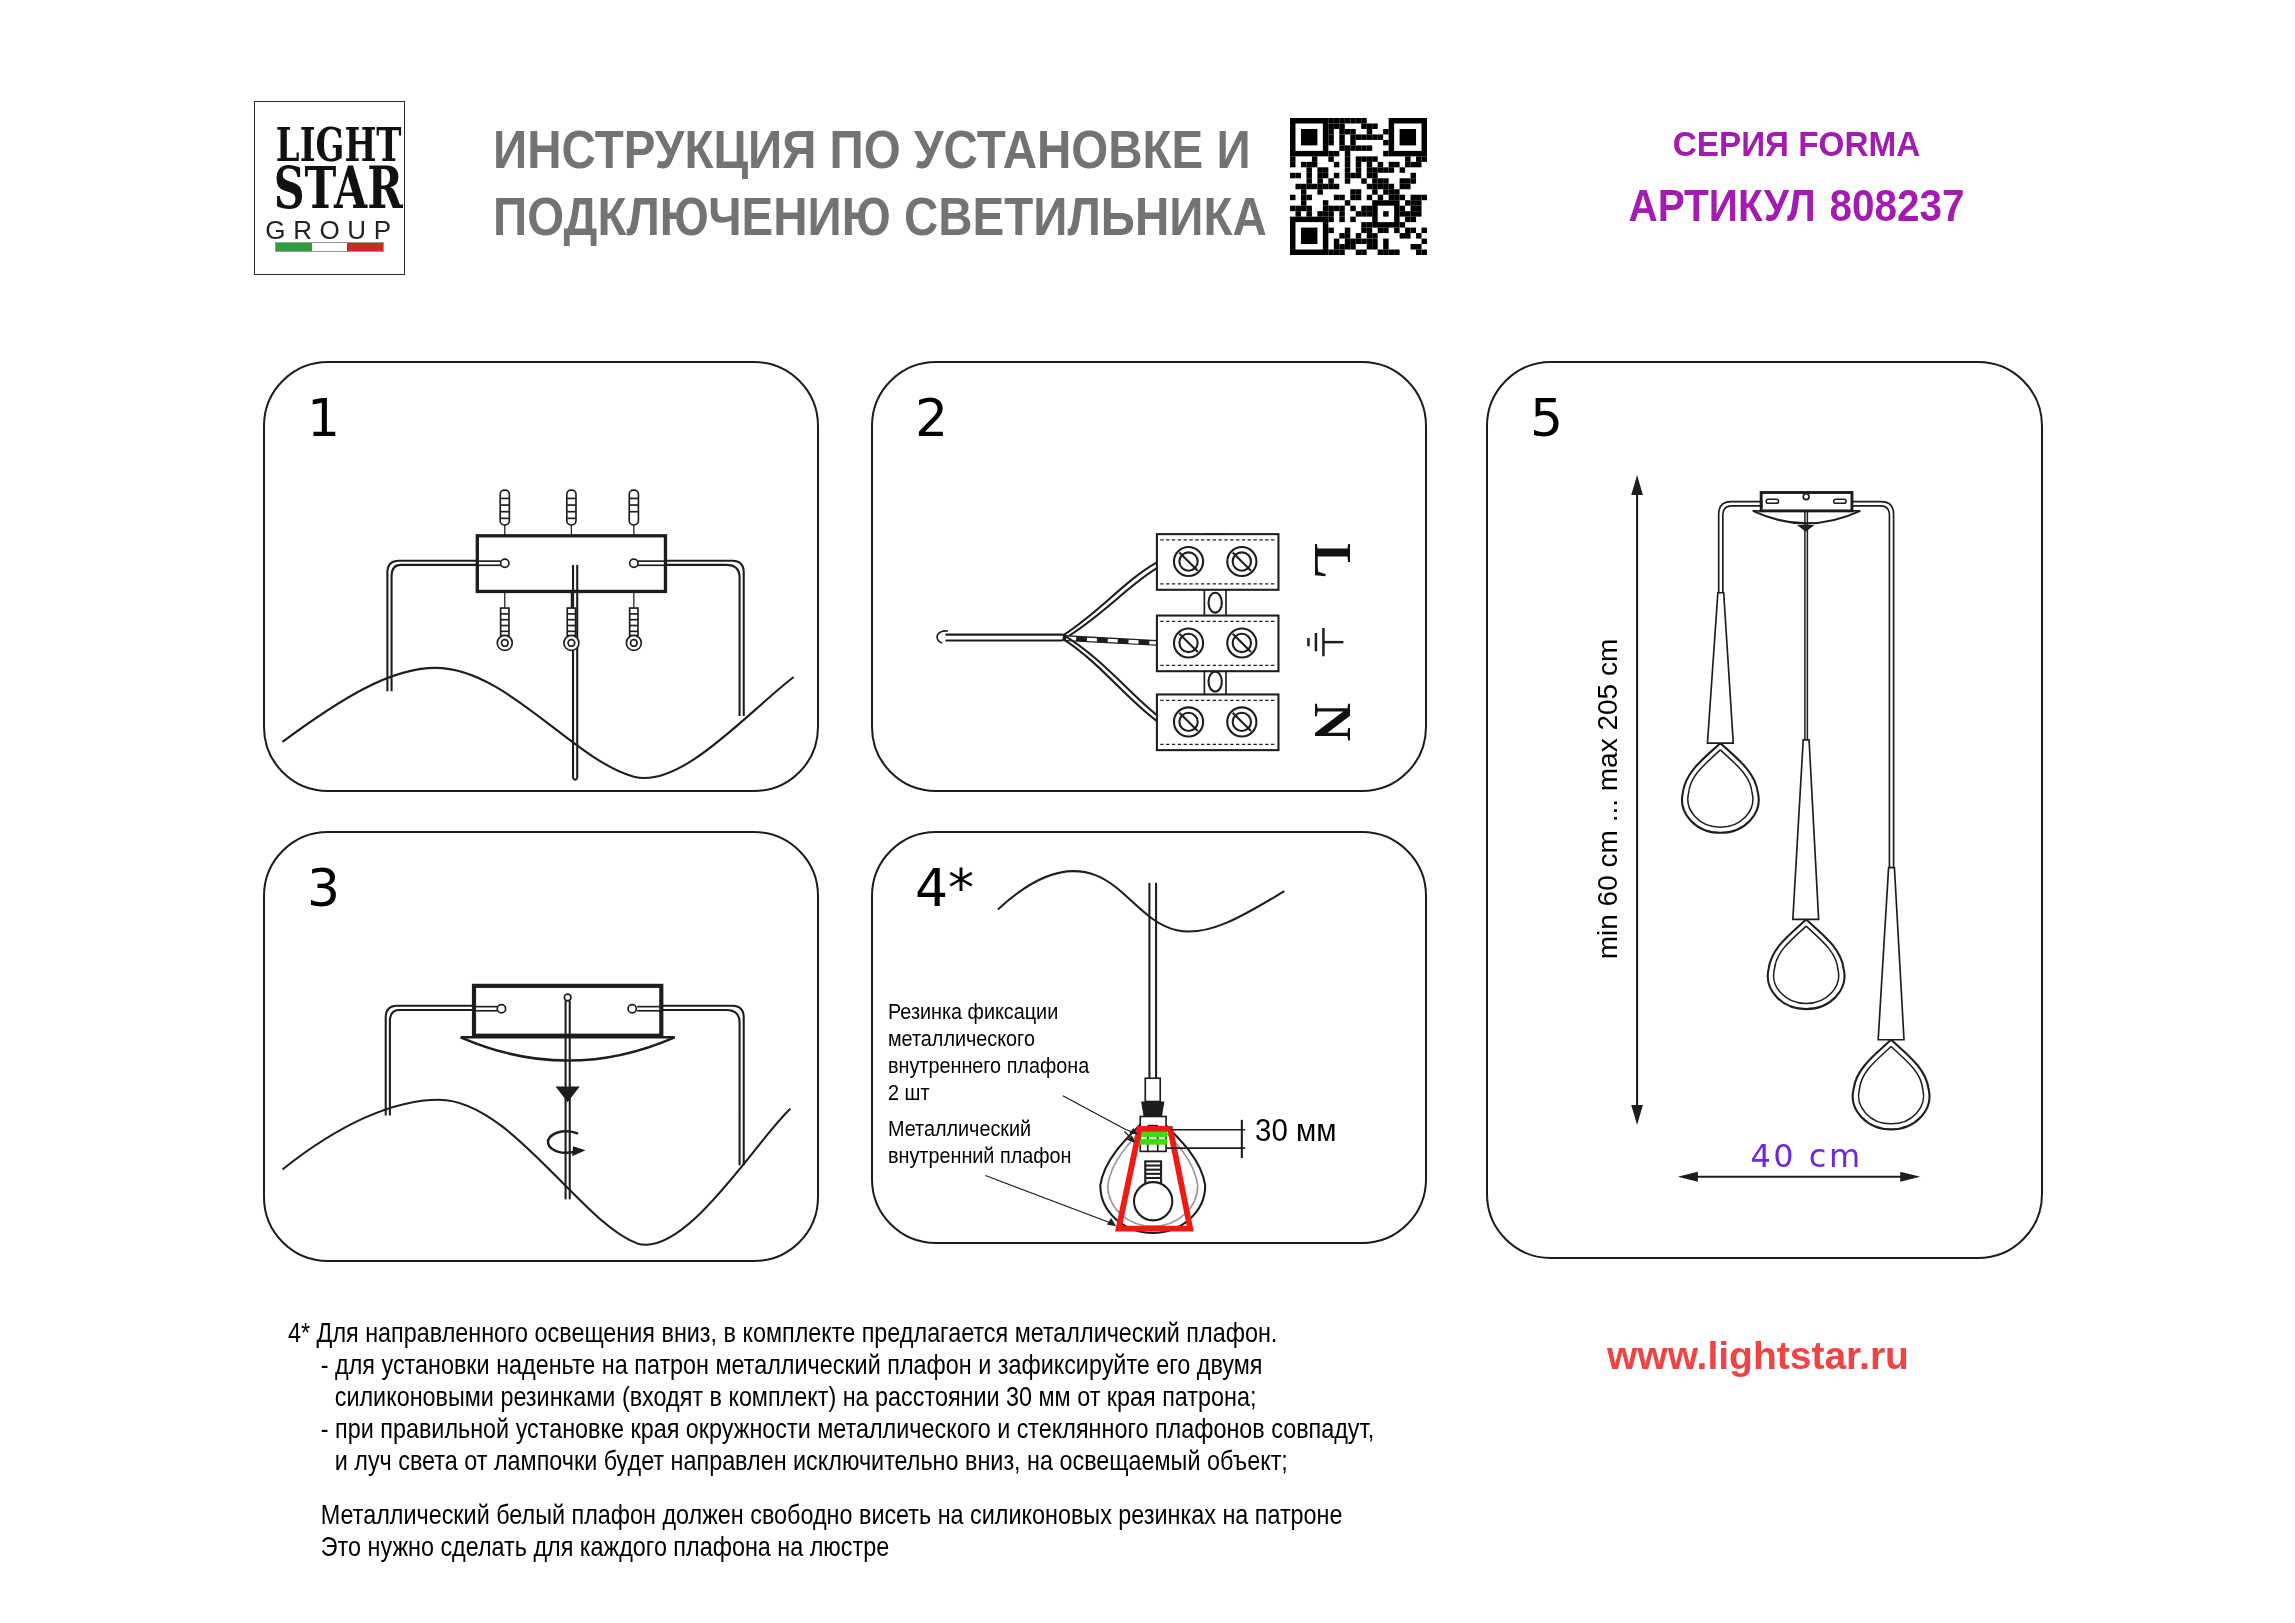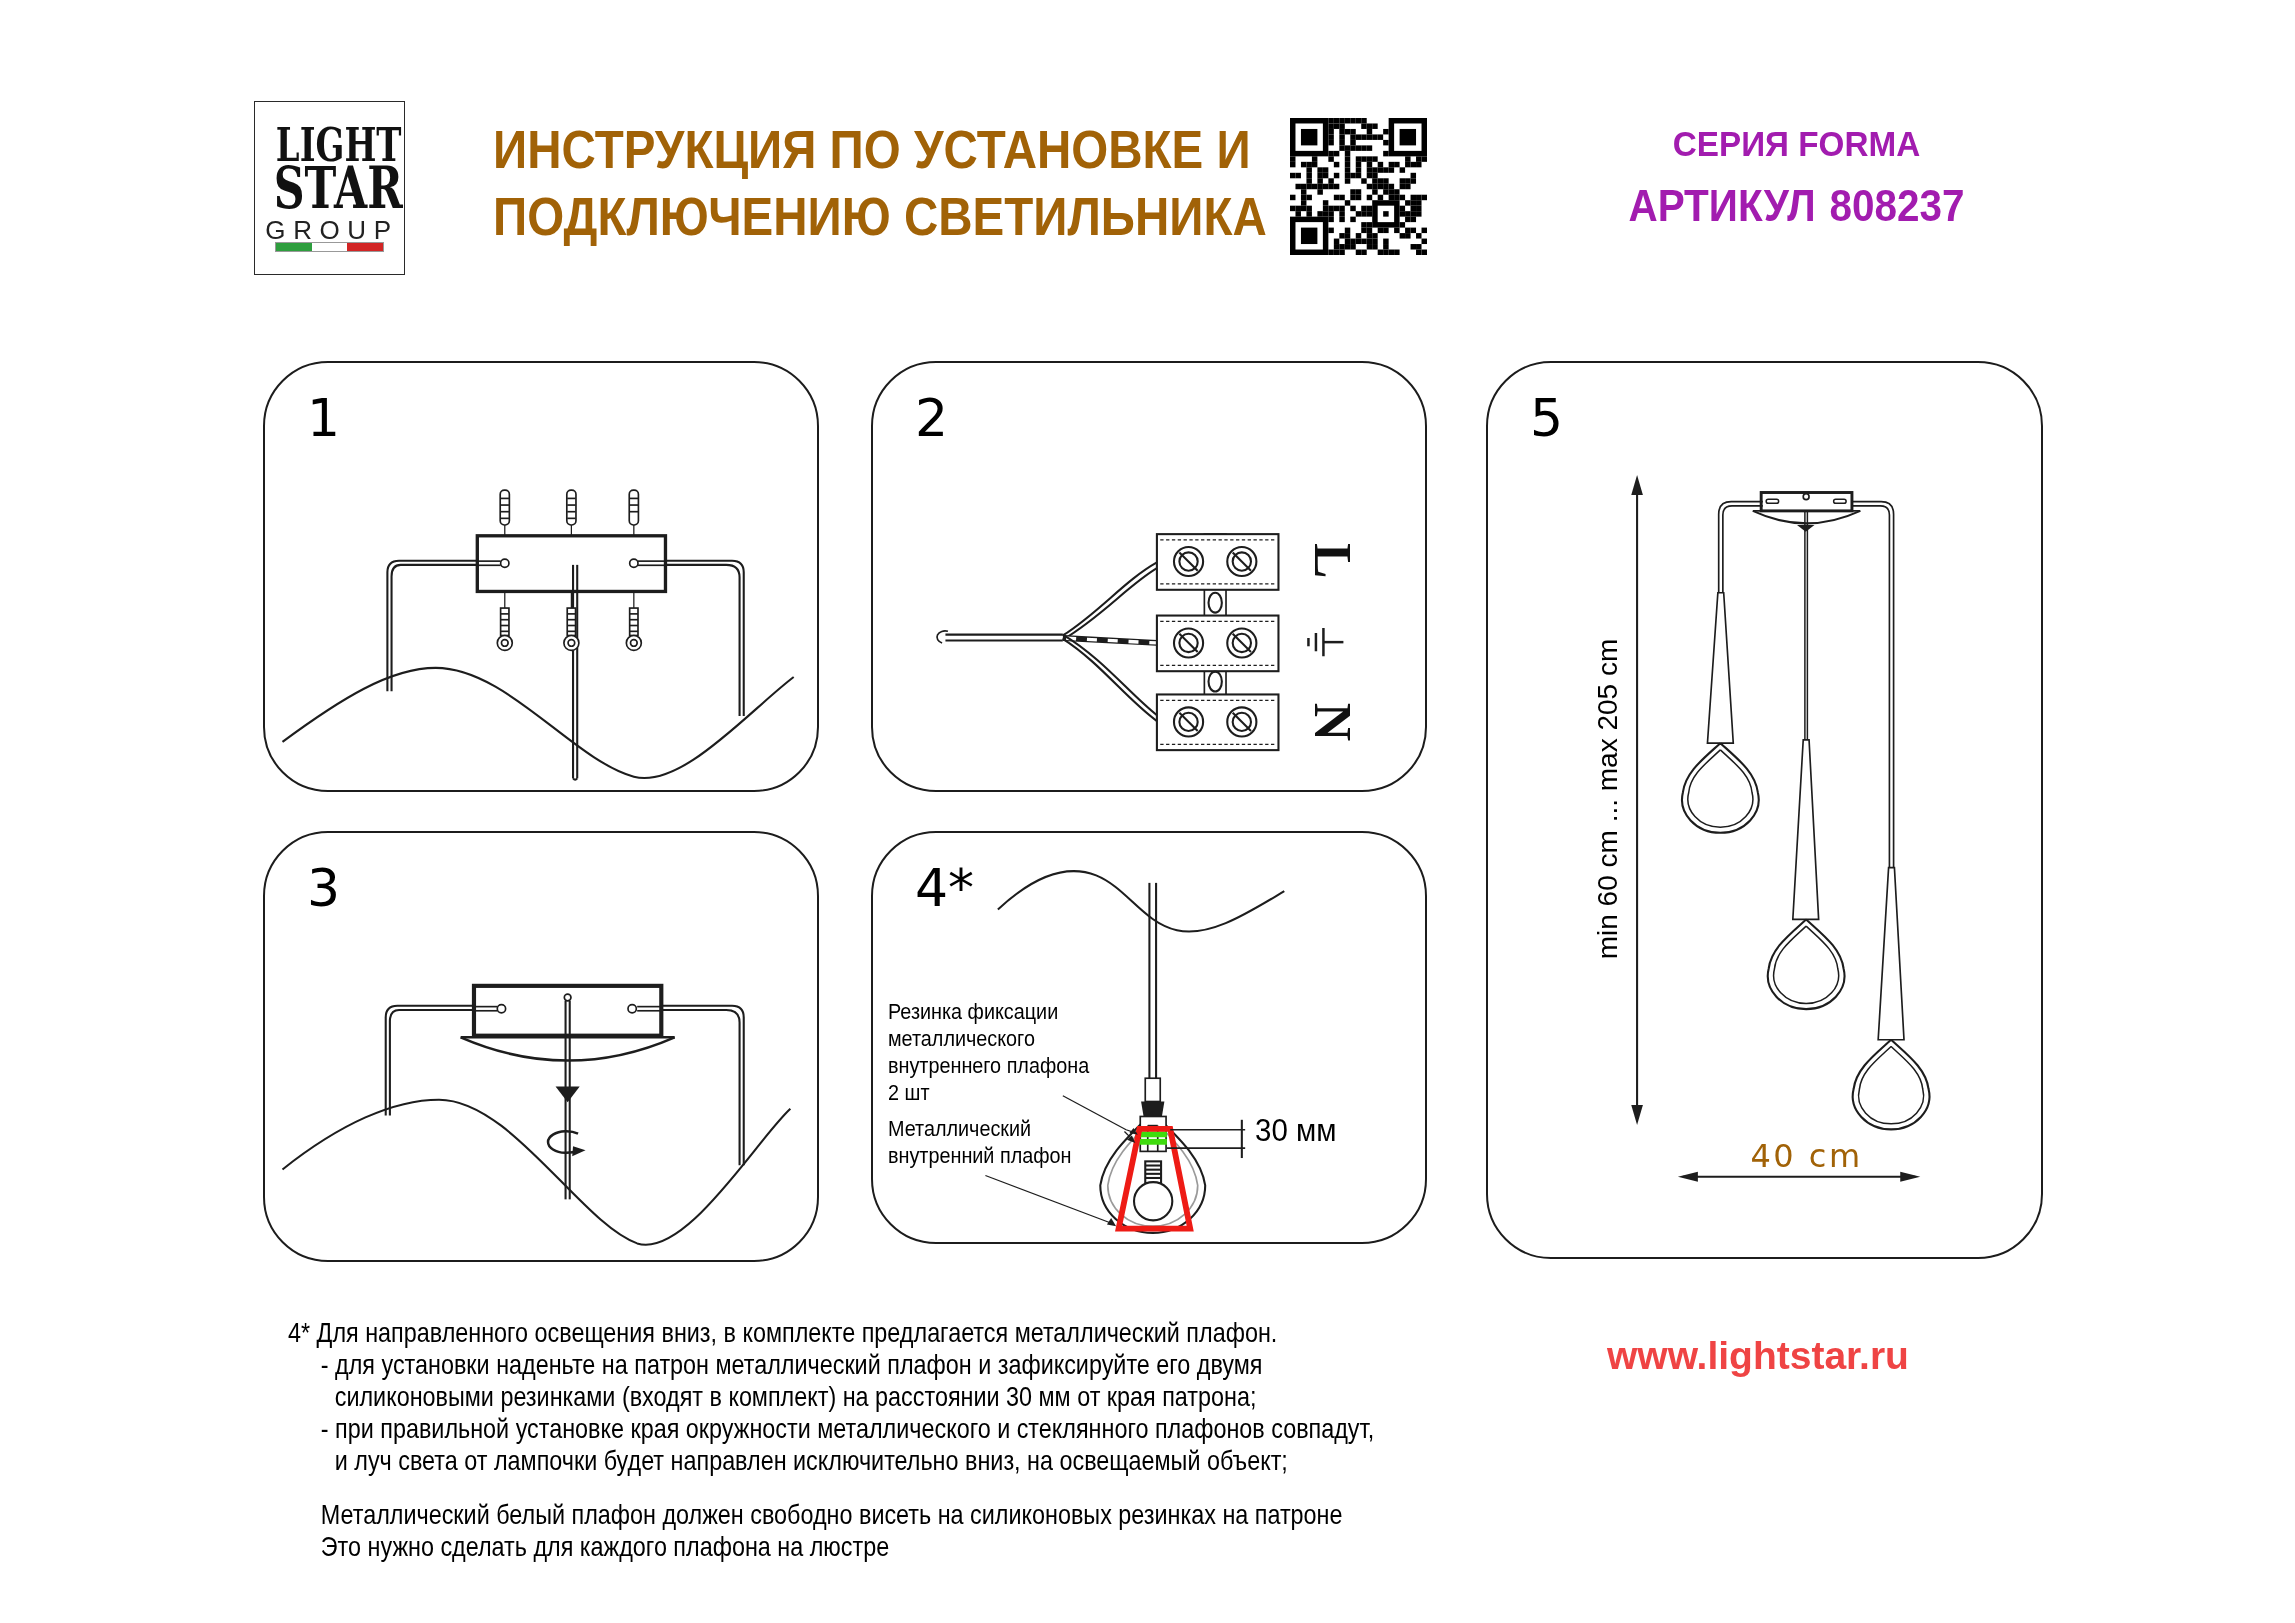--- a/index.html
+++ b/index.html
@@ -13,21 +13,21 @@
   
   .logo{position:absolute;left:254px;top:101px;width:151px;height:174px;border:1.7px solid #2a2a2a;
         box-sizing:border-box;text-align:center;font-family:"DejaVu Serif",serif;}
   .logo-light{margin-top:23.5px;font-size:47px;font-weight:bold;line-height:37px;transform:scaleX(.72);transform-origin:center;}
   .logo-star{font-size:57px;font-weight:bold;line-height:49px;transform:scaleX(.75);transform-origin:center;}
   .logo-group{font-family:"Liberation Sans",sans-serif;font-size:26px;font-weight:normal;letter-spacing:7.6px;
         margin-top:3.4px;margin-left:5px;color:#222;}
   .logo-flag{position:absolute;left:20px;bottom:22px;width:107px;height:7.6px;display:flex;border:0.8px solid #999;box-sizing:content-box;}
   .logo-flag div{flex:1;}
   .title{position:absolute;left:445px;top:116px;width:802px;text-align:center;
-         font-weight:bold;font-size:54px;line-height:67px;color:#a16207;}
+         font-weight:bold;font-size:54px;line-height:67px;color:#737373;}
   .title .tline{display:block;transform:scaleX(.88);transform-origin:center;white-space:nowrap;}
   .qr{position:absolute;left:1290px;top:118px;width:137px;height:137px;}
   .series-box{position:absolute;left:1595px;top:124px;width:403px;text-align:center;color:#a21caf;}
   .series{font-size:35px;font-weight:bold;transform:scaleX(.95);transform-origin:center;white-space:nowrap;}
   .article{margin-top:17px;font-size:44px;font-weight:bold;transform:scaleX(.92);transform-origin:center;white-space:nowrap;}
   .article .num{margin-left:15px;}
   
   .panel{position:absolute;border:2.5px solid #1c1c1c;border-radius:65px;box-sizing:border-box;background:#fff;}
   .p1{left:263px;top:361px;width:556px;height:431px;}
   .p2{left:871px;top:361px;width:556px;height:431px;}
@@ -39,21 +39,21 @@
   
   .lbl{position:absolute;font-size:22px;line-height:27px;color:#000;transform:scaleX(.9);transform-origin:left top;white-space:nowrap;}
   .lbl-rubber{left:15px;top:165px;}
   .lbl-shade{left:15px;top:282px;}
   .dim30{position:absolute;left:382px;top:280px;font-size:31px;color:#000;transform:scaleX(.95);transform-origin:left top;white-space:nowrap;}
   
   .dimv-anchor{position:absolute;left:120px;top:436px;width:0;height:0;}
   .dimv-anchor span{position:absolute;transform:translate(-50%,-50%) rotate(-90deg);white-space:nowrap;
         font-size:28px;color:#000;}
   .dimh{position:absolute;left:243px;top:774px;width:151px;text-align:center;
-        font-family:"DejaVu Sans",sans-serif;font-size:32px;letter-spacing:2.5px;color:#a16207;}
+        font-family:"DejaVu Sans",sans-serif;font-size:32px;letter-spacing:2.5px;color:#6d28d9;}
   
   .notes{position:absolute;left:288px;top:1316px;font-size:28.5px;line-height:32px;color:#000;
          transform:scaleX(.82);transform-origin:left top;}
   .notes div{white-space:nowrap;}
   .notes .ind1{margin-left:40px;}
   .notes .ind2{margin-left:57px;}
   .notes .gap{margin-top:22px;}
   .website{position:absolute;left:1607px;top:1334px;font-size:39px;font-weight:bold;color:#ef4444;white-space:nowrap;}
   svg text{font-family:"Liberation Serif",serif;}
 </style>

